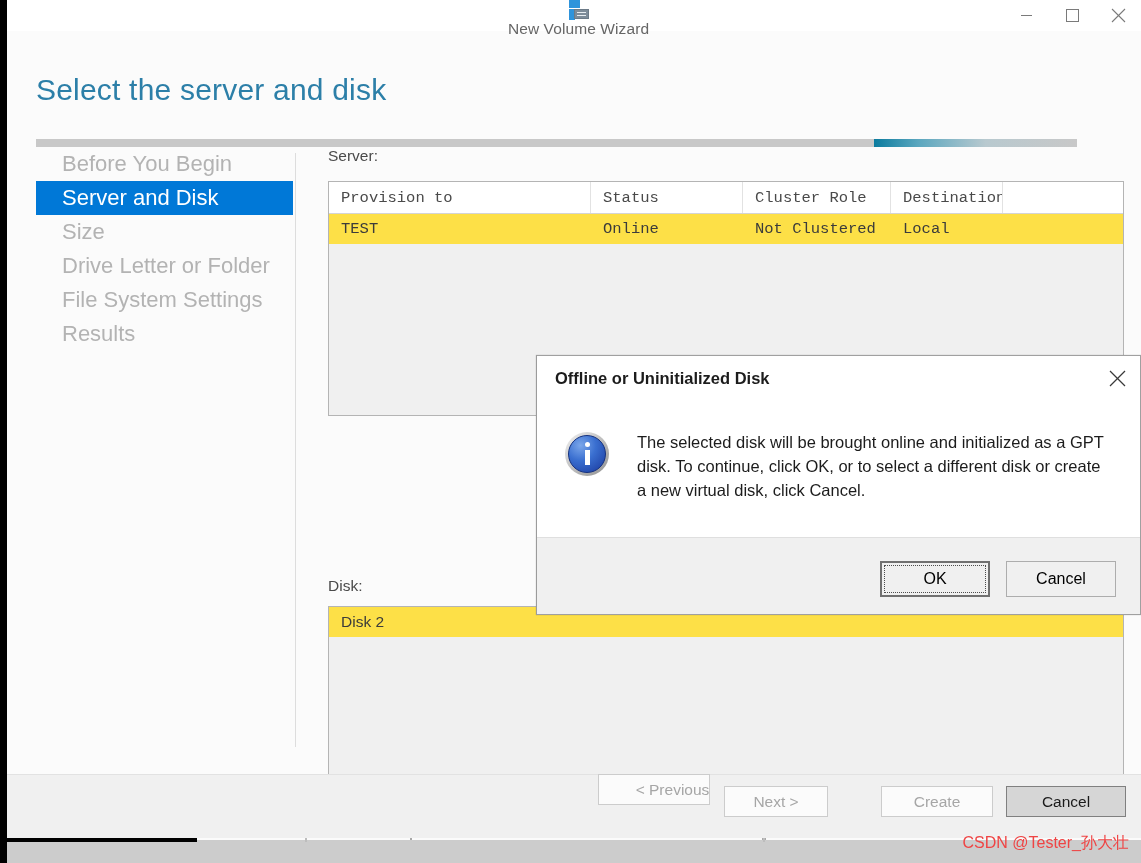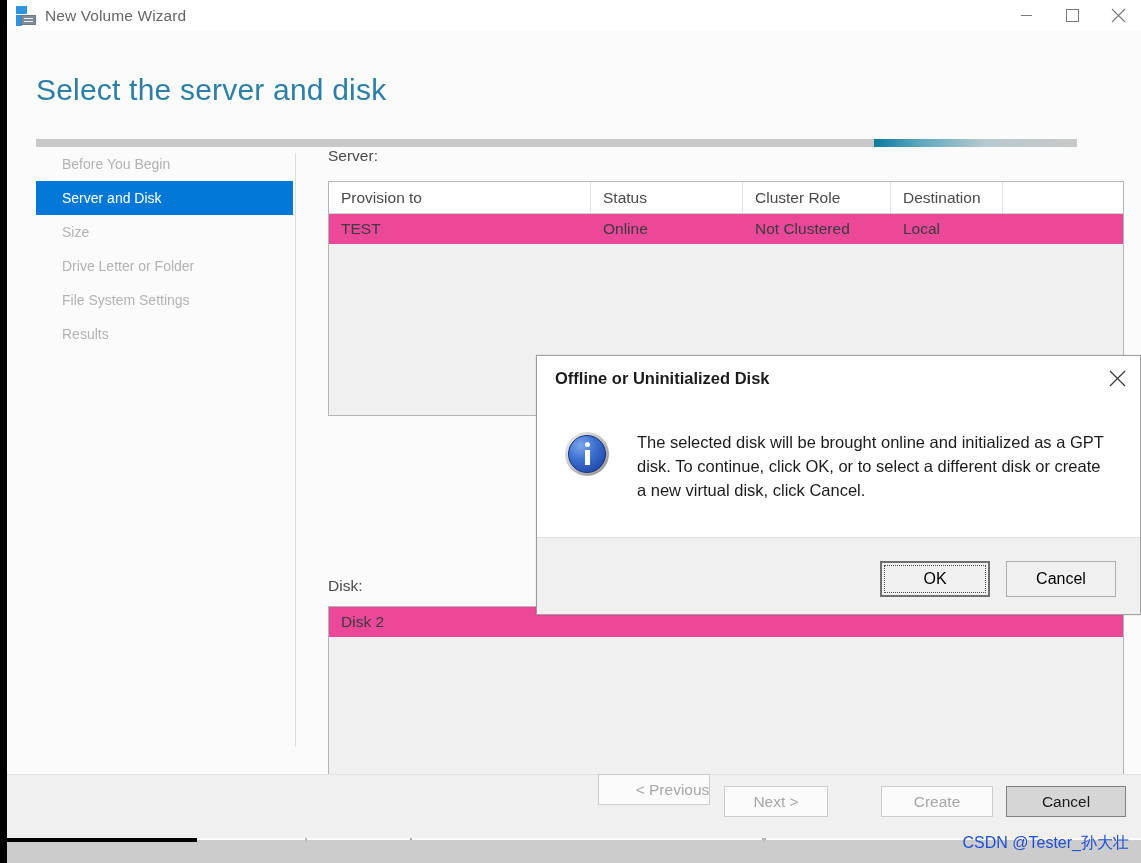--- a/index.html
+++ b/index.html
@@ -37,20 +37,21 @@
   }
 
   
   .titlebar {
     position: absolute;
     left: 0; top: 0;
     width: 1134px; height: 31px;
     background: #ffffff;
     display: flex;
     align-items: center;
+    flex-direction: column;
   }
   .titlebar-icon {
     position: relative;
     width: 22px; height: 20px;
     margin-left: 7px;
     flex: none;
   }
   .ti-sq1 {
     position: absolute; left: 2px; top: 0;
     width: 11px; height: 8px;
@@ -126,21 +127,21 @@
   .sidebar {
     position: absolute;
     left: 29px; top: 0;
     width: 257px;
   }
   .sidebar-item {
     height: 34px;
     display: flex;
     align-items: center;
     padding-left: 26px;
-    font-size: 14px;
+    font-size: 22px;
     color: #b3b3b3;
     white-space: nowrap;
   }
   .sidebar-item.selected {
     background: #0078d7;
     color: #ffffff;
   }
   .sidebar-divider {
     position: absolute;
     left: 288px; top: 6px;
@@ -174,35 +175,35 @@
     font-size: 15.5px;
     color: #4a4a4a;
     border-right: 1px solid #e2e2e2;
     white-space: nowrap;
     overflow: hidden;
   }
   .grid-header .cell:last-child { border-right: none; }
   .grid-row {
     display: flex;
     height: 30px;
-    background: #ec4899;
+    background: #fde047;
   }
   .grid-row .cell {
     display: flex;
     align-items: center;
     padding-left: 12px;
     font-size: 15.5px;
     color: #3b3b3b;
     white-space: nowrap;
     overflow: hidden;
   }
   .grid-body { background: #f0f0f0; }
 
   
-  .server-grid { position: absolute; left: 0; top: 34px; width: 796px; height: 235px; }
+  .server-grid { position: absolute; left: 0; top: 34px; width: 796px; height: 235px; font-family: Liberation Mono, monospace; }
   .server-grid .c0 { width: 262px; }
   .server-grid .c1 { width: 152px; }
   .server-grid .c2 { width: 148px; }
   .server-grid .c3 { width: 112px; }
   .server-grid .c4 { flex: 1; }
 
   
   .disk-label { position: absolute; left: 0; top: 430px; }
   .disk-grid { position: absolute; left: 0; top: 459px; width: 796px; height: 281px; }
   .disk-grid .d0 { width: 188px; }
@@ -389,21 +390,21 @@
     top: 0;
     width: 2px; height: 4px;
     background: #bdbdbd;
   }
 
   
   .watermark {
     position: absolute;
     right: 12px; top: 833px;
     font-size: 16px;
-    color: #1d4ed8;
+    color: #ef4444;
     white-space: nowrap;
     z-index: 70;
     margin-left: 16px;
   }
 </style>
 </head>
 <body>
 
 <div id="screen">
 

